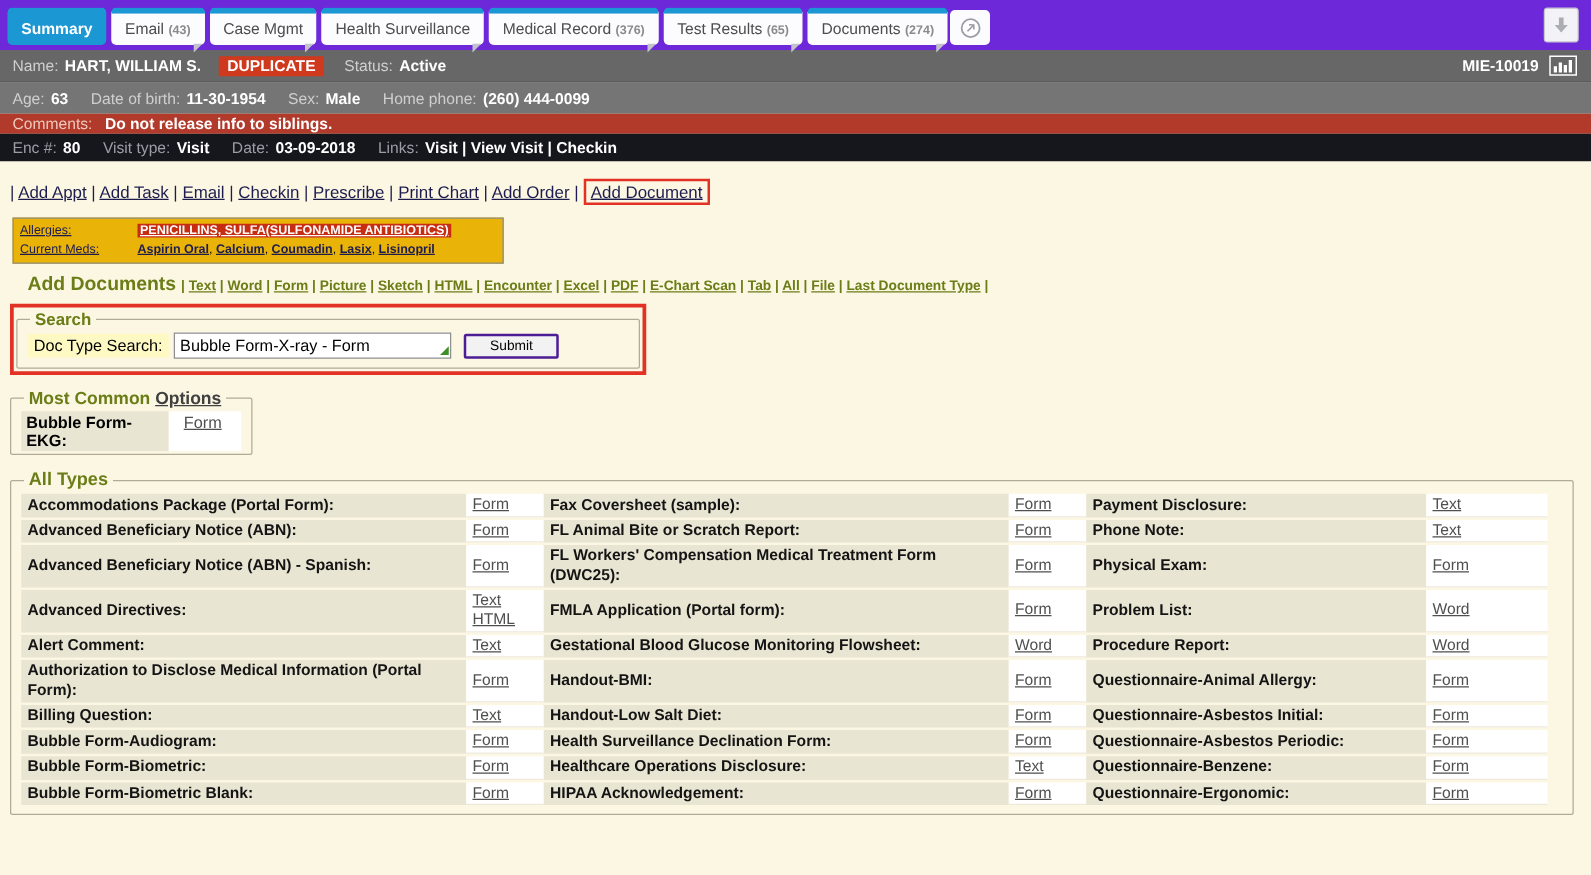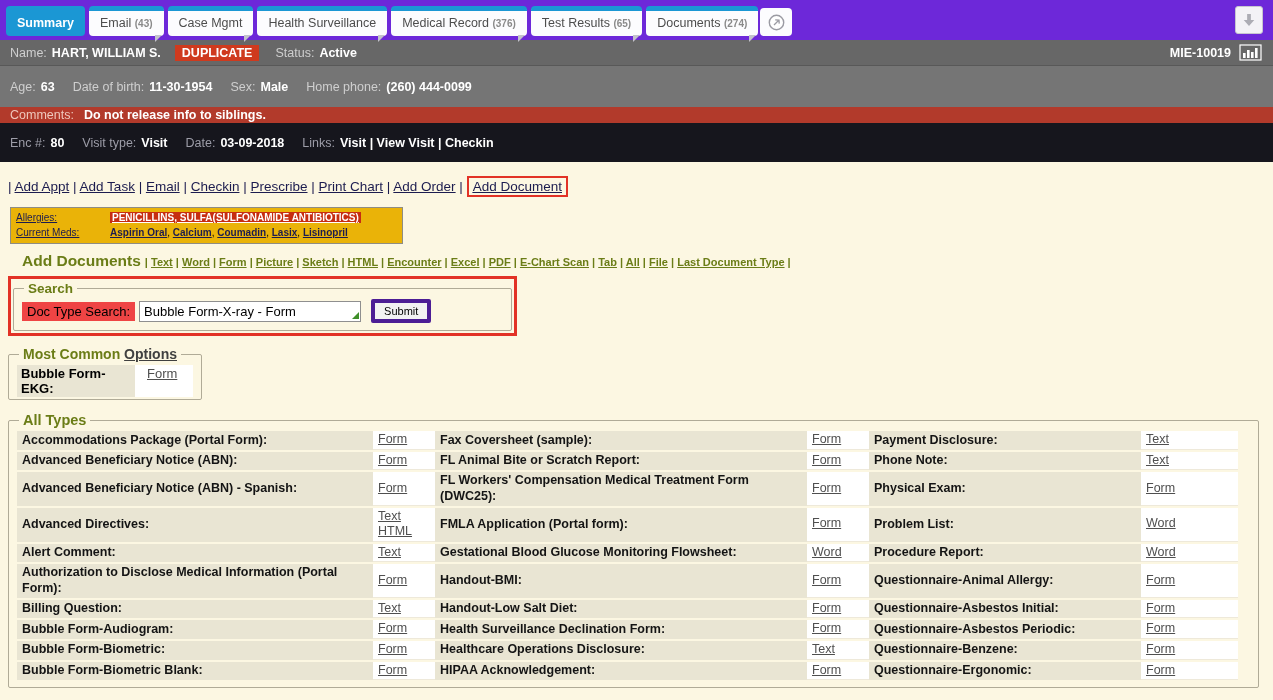--- a/index.html
+++ b/index.html
@@ -14,23 +14,23 @@
   .tab.active { background:#1b97d4; color:#fff; font-weight:bold; border-top-color:#1b97d4; }
   .tab:not(.active)::after { content:""; position:absolute; right:2px; bottom:-6px;
          border-left:7px solid #c3c2cc; border-bottom:7px solid transparent; }
   .tab-stub { background:#fcfcfe; border-radius:4px; height:28px; width:32px; display:flex; align-items:center; justify-content:center; margin-left:-2px; }
   .arrow-btn { position:absolute; right:10px; top:6px; width:28px; height:28px; background:#f3f2f6;
          border:1px solid #c7c6cf; border-radius:3px; display:flex; align-items:center; justify-content:center; cursor:pointer; }
 
   
   .hdr-row { display:flex; align-items:center; padding:0 10px; color:#fff; font-size:12.5px; white-space:nowrap; }
   .row-name { background:#676767; height:26px; border-bottom:1px solid #585858; }
-  .row-demo { background:#757575; height:41px; }
+  .row-demo { background:#757575; height:25px; }
   .row-comm { background:#b23a2b; height:16px; }
-  .row-enc  { background:#16161d; height:39px; }
+  .row-enc  { background:#16161d; height:22px; }
   .lbl { color:#cfcfcf; margin-right:5px; }
   .lbl-warm { color:#eec8bd; margin-right:10px; }
   .lbl-enc { color:#9d9da8; margin-right:5px; }
   .val { color:#fff; font-weight:bold; }
   .gap { width:18px; }
   .badge-dup { background:#cf3a1e; color:#fff; font-weight:bold; padding:1px 7px; margin:0 16px 0 14px; }
   .spacer { flex:1; }
   .mie { font-weight:bold; margin-right:8px; }
   .enc-link { color:#fff; font-weight:bold; text-decoration:none; }
 
@@ -49,25 +49,25 @@
   .adddoc-line { margin:8px 0 2px 14px; }
   .adddoc-title { color:#6b7d17; font-weight:bold; font-size:15.5px; margin-right:4px; }
   .type-links { color:#6b7d17; font-size:11px; font-weight:bold; }
   .type-links a { color:#6b7d17; text-decoration:underline; cursor:pointer; }
 
   .annot { border:3px solid #e23226; display:inline-block; margin:4px 0 0 0; }
   fieldset { border:1px solid #b0ab97; border-radius:2px; padding:3px 8px 7px 8px; background:transparent; }
   legend { color:#6b7d17; font-weight:bold; font-size:13.5px; padding:0 4px; margin-left:2px; }
   .search-fs { width:499px; margin:2px; }
   .search-row { display:flex; align-items:center; }
-  .cell-beige { background:#ef4444; padding:2px 5px; }
+  .cell-beige { background:#fef9c3; padding:2px 5px; }
   .combo-wrap { position:relative; margin-left:4px; }
   .combo-wrap input { width:222px; height:21px; border:1px solid #8f8f8f; font-family:inherit; font-size:13px; padding:1px 4px; background:#fff; }
   .combo-wrap::after { content:""; position:absolute; right:2px; bottom:3px; border-left:7px solid transparent; border-bottom:7px solid #3f8f29; }
-  .btn { margin-left:10px; font-size:11px; padding:2px 9px; background:#f2f2f2; border:4px solid #4c1d95; border-radius:2px; font-family:inherit; cursor:pointer;text-align:right; }
+  .btn { margin-left:10px; font-size:11px; padding:2px 19px; background:#f2f2f2; border:2px solid #4c1d95; border-radius:2px; font-family:inherit; cursor:pointer;text-align:right; }
 
   .mco-fs { width:192px; margin-top:10px; padding-bottom:2px; }
   .mco-fs legend { font-size:14px; }
   .mco-row { display:flex; }
   .mco-label { background:#e9e5d3; font-weight:bold; width:118px; padding:1px 4px; }
   .mco-link { background:#fff; width:58px; padding:1px 4px 1px 12px; }
   a.gray { color:#4f4f4f; text-decoration:underline; cursor:pointer; }
 
   .alltypes-fs { margin-top:12px; width:1251px; }
   .alltypes-fs legend { font-size:14.5px; }

